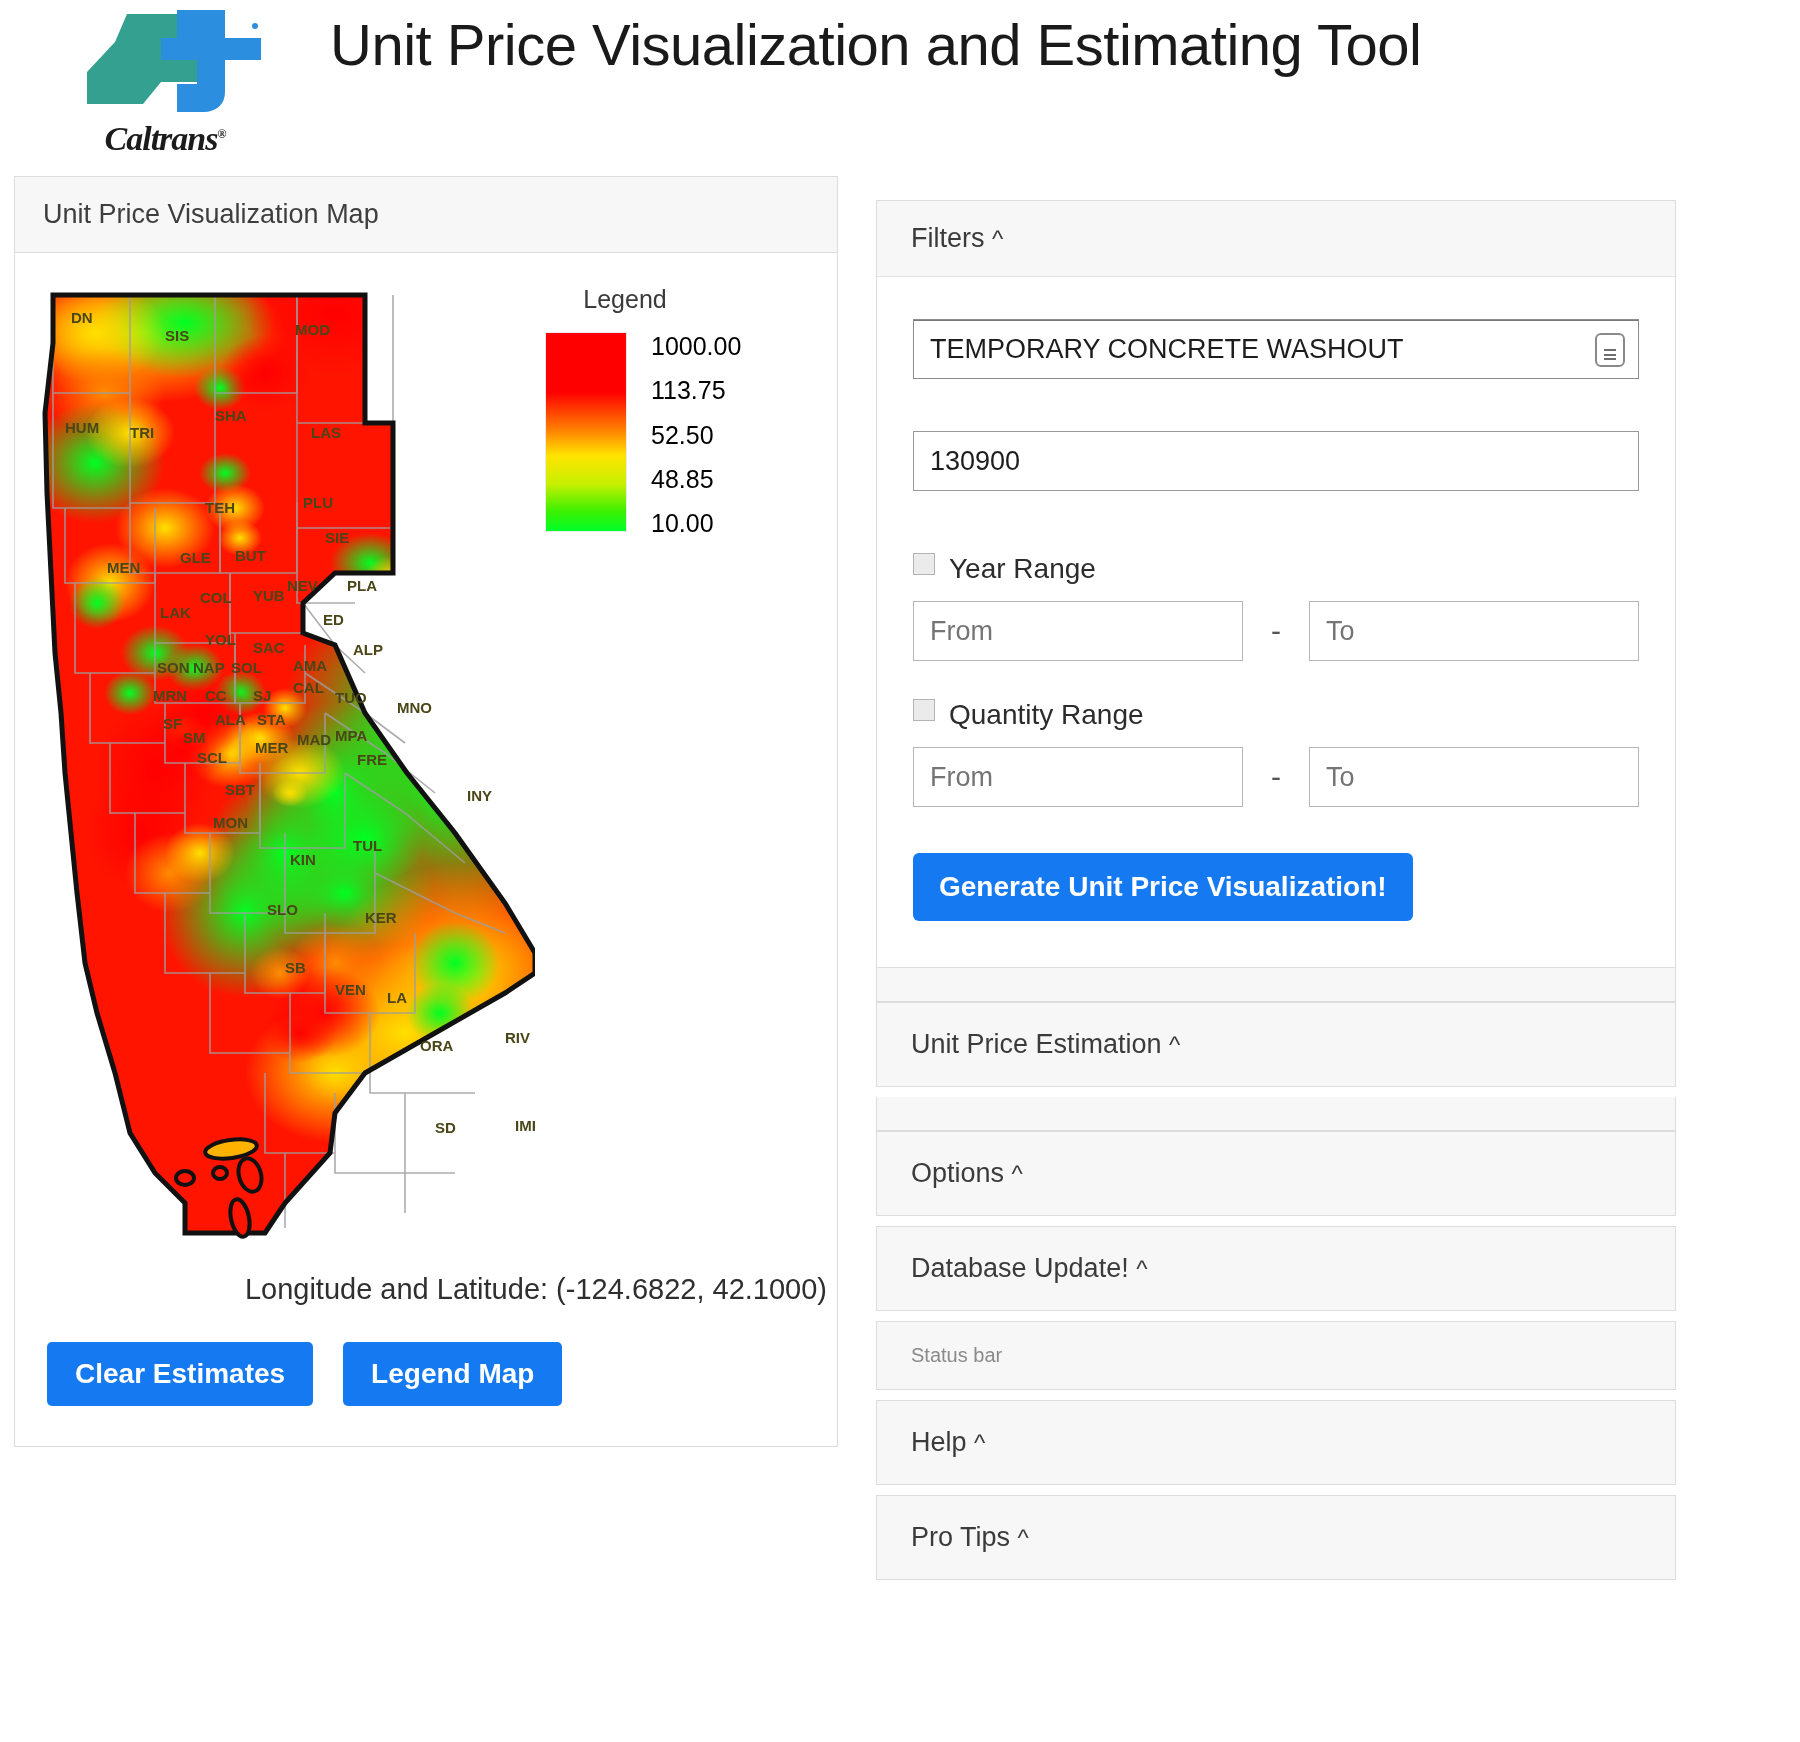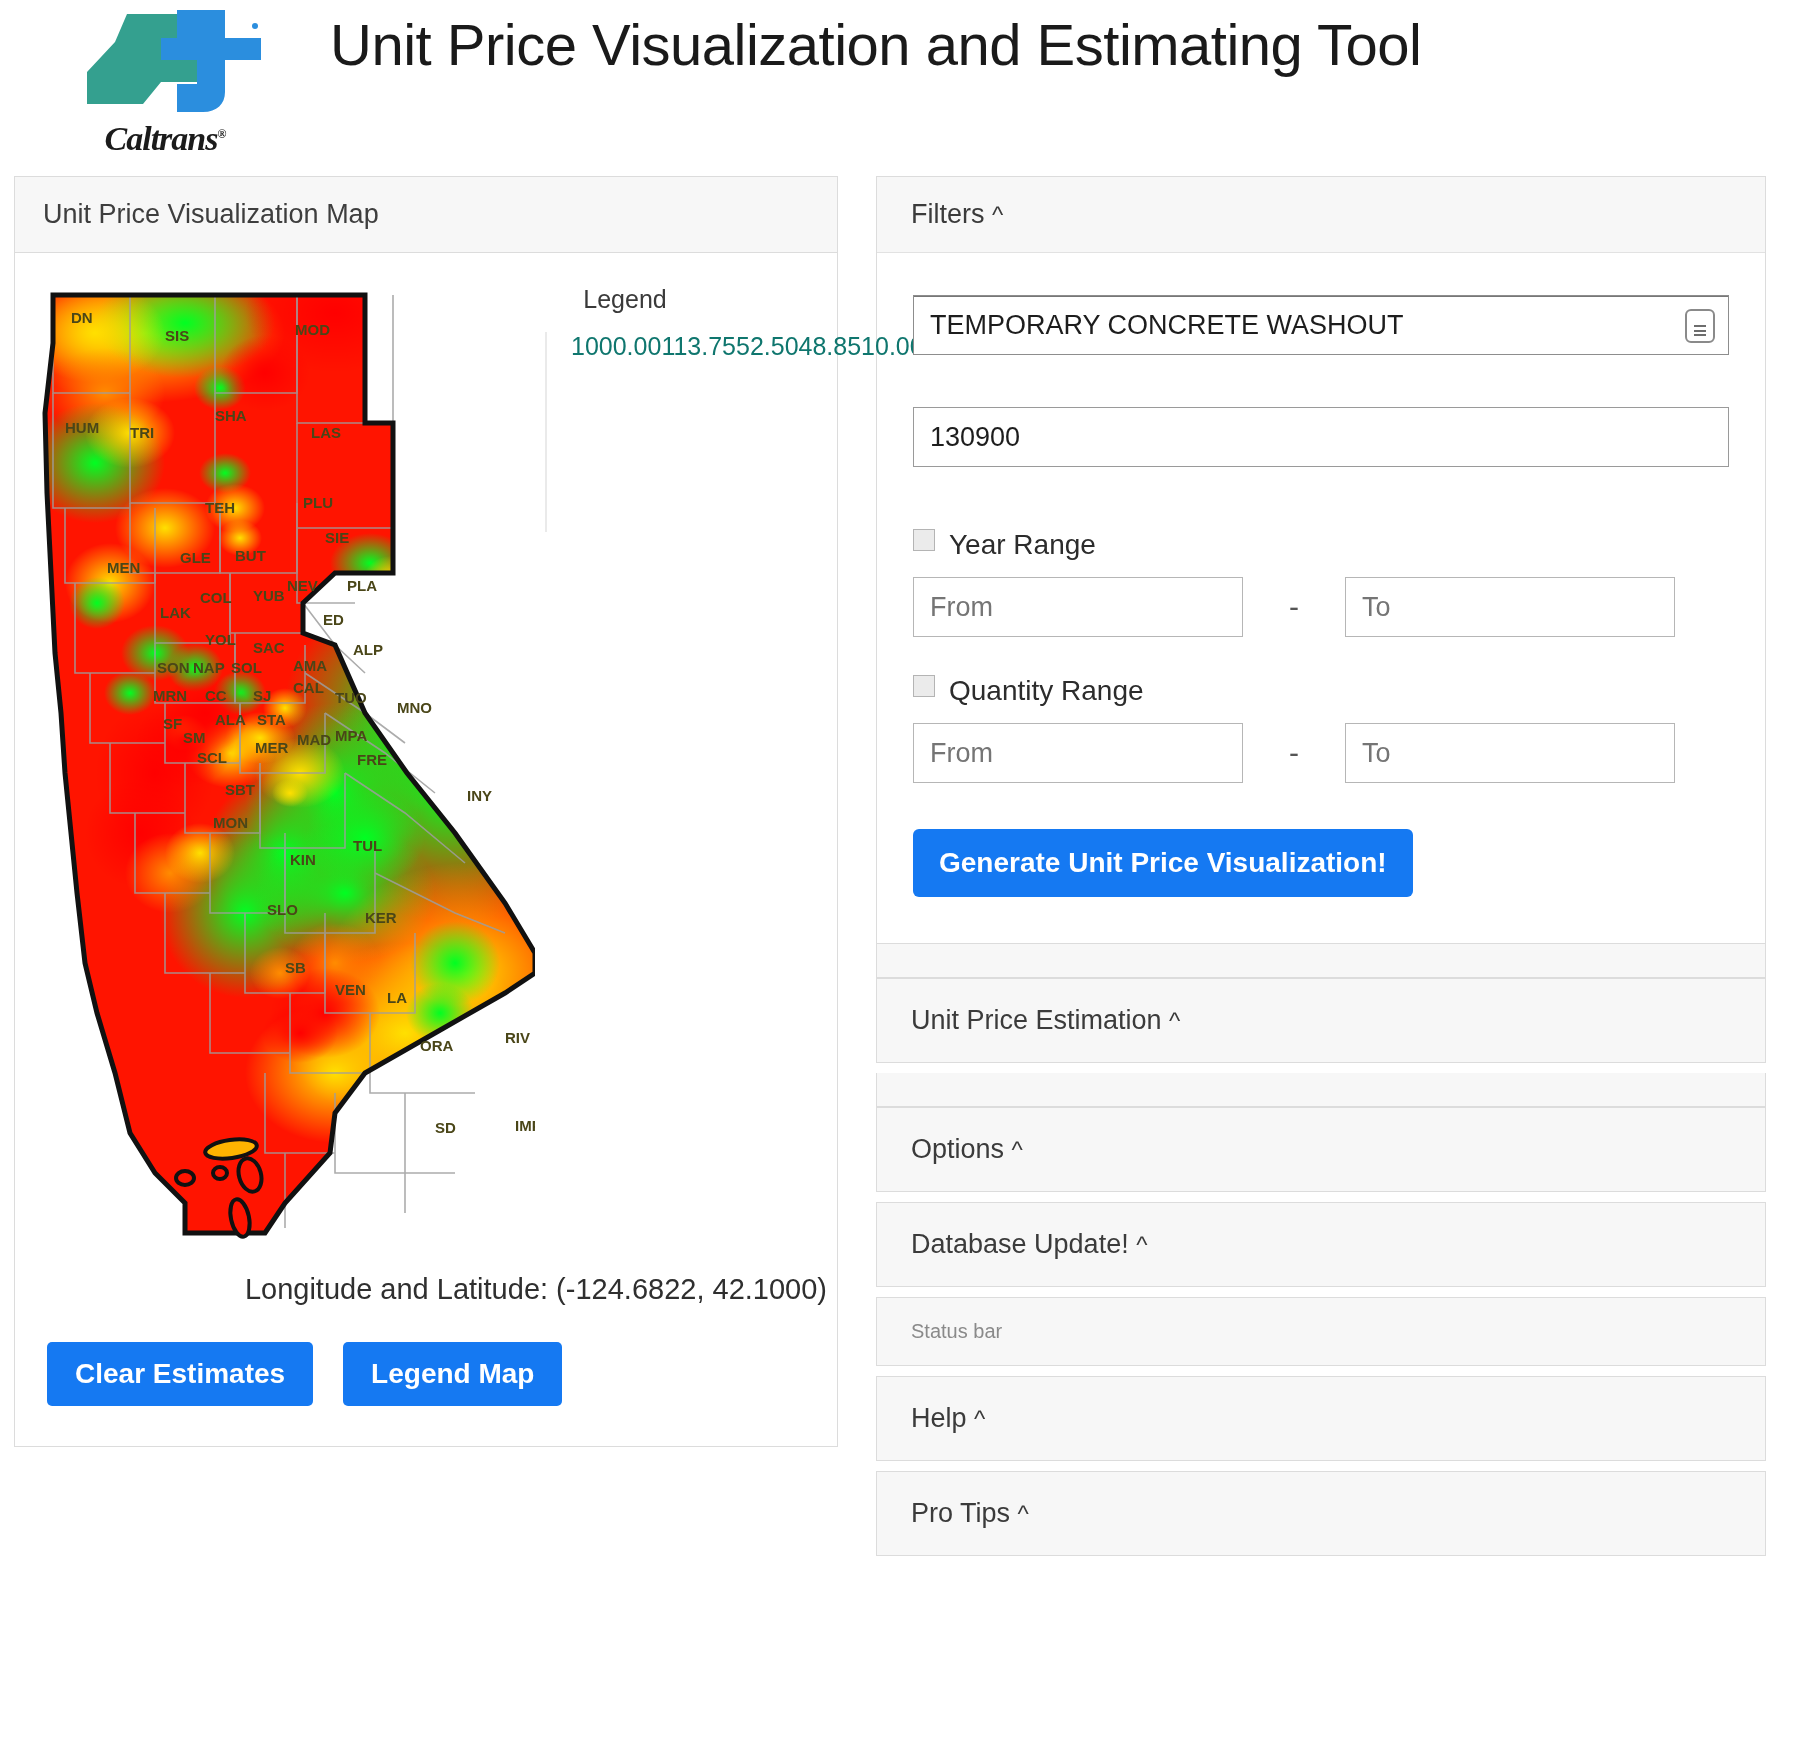--- a/index.html
+++ b/index.html
@@ -18,41 +18,41 @@
   .logo-mark { width:200px; height:118px; position:relative; }
   .logo-word { font-family:"Liberation Serif", serif; font-style:italic; font-weight:bold;
                font-size:34px; letter-spacing:-1px; color:#1b1b1b; margin-top:-6px; }
   .logo-word sup { font-size:12px; vertical-align:super; }
   .app-title { font-size:58px; font-weight:400; line-height:1.22; color:#1a1a1a;
                padding-top:10px; letter-spacing:-0.5px; max-width:1320px; }
 
   
   .body-wrap { display:flex; gap:38px; padding:0 18px 0 14px; }
   .col-left { width:824px; }
-  .col-right { width:890px; }
+  .col-right { width:800px;margin-top:24px; }
 
   
   .card { border:1px solid #dcdcdc; background:#fff; }
   .card-head { background:#f7f7f7; border-bottom:1px solid #dcdcdc;
                padding:22px 28px; font-size:27px; color:#3e3e3e; }
   .card-body { padding:14px 10px 40px 10px; position:relative; }
 
   .map-area { position:relative; height:1000px; }
   .map-svg { position:absolute; left:10px; top:6px; }
 
   
   .legend { position:absolute; left:520px; top:18px; width:270px; }
   .legend-title { text-align:center; font-size:25px; color:#3a3a3a; width:160px; margin-left:0px; }
   .legend-row { display:flex; margin-top:18px; }
   .legend-bar { width:82px; height:200px;
                 background:linear-gradient(to bottom,#ff0000 0%,#ff0000 30%,#ff7a00 48%,
                           #ffe400 62%,#c8f000 76%,#3cf000 90%,#00ff2a 100%);
                 border:1px solid #eaeaea; }
-  .legend-ticks { display:flex; flex-direction:row; justify-content:space-between;
-                  height:206px; margin-left:24px; font-size:25px; color:#0f766e; }
+  .legend-ticks { display:flex; flex-direction:column; justify-content:space-between;
+                  height:206px; margin-left:24px; font-size:25px; color:#000000; }
 
   .coord-line { text-align:right; font-size:29px; color:#2f2f2f; margin-top:6px; }
   .map-btns { display:flex; gap:30px; padding:36px 0 0 22px; }
   .btn-blue { background:#1579f2; color:#fff; border:none; border-radius:5px;
               font-size:28px; font-weight:bold; padding:16px 28px; cursor:pointer;
               font-family:"Liberation Sans", sans-serif; }
 
   
   .panel { border:1px solid #dcdcdc; background:#fff; }
   .panel-head { background:#f7f7f7; padding:22px 34px; font-size:27px; color:#3b3b3b;

